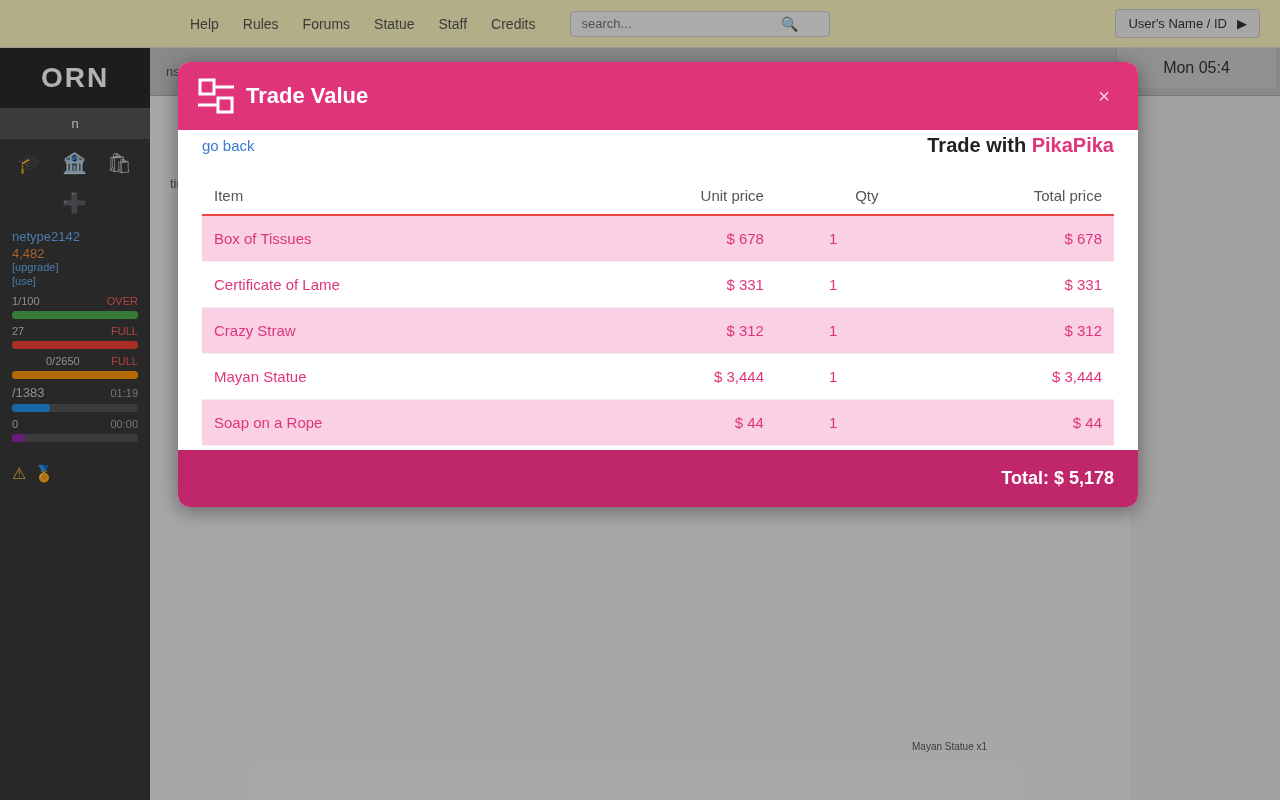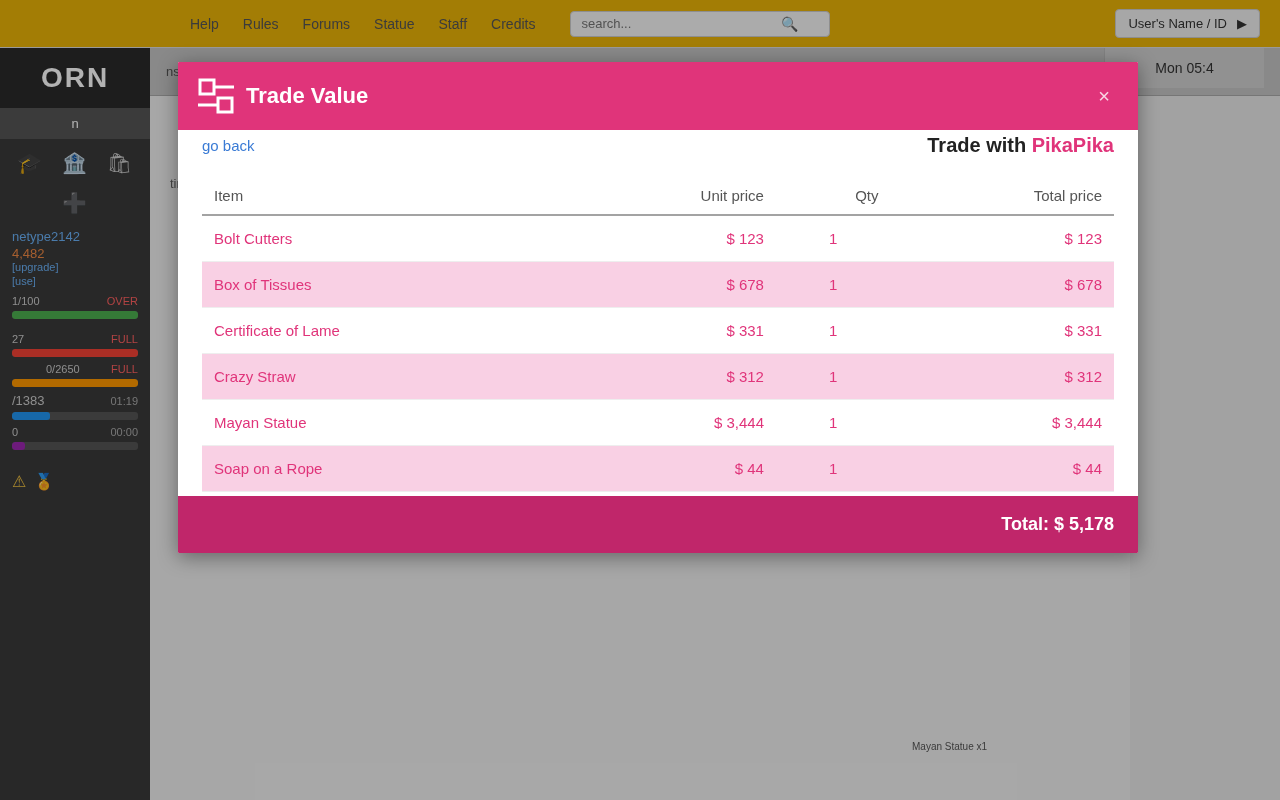--- a/index.html
+++ b/index.html
@@ -20,21 +20,21 @@
       height: 800px;
       background: #e8e8e8;
     }
 
     
     .top-nav {
       position: absolute;
       top: 0; left: 0;
       width: 1280px;
       height: 48px;
-      background: #eab308;
+      background: #fef9c3;
       display: flex;
       align-items: center;
       padding: 0 20px;
       border-bottom: 1px solid #ddd;
       z-index: 1;
     }
 
     .nav-left {
       display: flex;
       align-items: center;
@@ -229,29 +229,29 @@
 
     .trade-icon {
       color: #555;
       font-size: 16px;
     }
 
     
     .datetime-bar {
       position: absolute;
       top: 48px;
-      right: 16px;
+      right: 4px;
       width: 160px;
       height: 40px;
       background: #d0d0d0;
       display: flex;
       align-items: center;
       justify-content: center;
       color: #333;
-      font-size: 14px;
+      font-size: 16px;
       border-left: 1px solid #bbb;
       z-index: 2;
     }
 
     
     .main-content {
       position: absolute;
       top: 96px;
       left: 150px;
       width: 980px;
@@ -279,21 +279,21 @@
       z-index: 10;
     }
 
     
     .modal {
       position: absolute;
       top: 62px;
       left: 178px;
       width: 960px;
       background: #fff;
-      border-radius: 1px;
+      border-radius: 12px;
       overflow: hidden;
       z-index: 20;
       box-shadow: 0 4px 20px rgba(0,0,0,0.4);
     }
 
     .modal-header {
       background: #e0347a;
       padding: 16px 20px;
       display: flex;
       align-items: center;
@@ -365,21 +365,21 @@
     }
 
     
     .trade-table {
       width: 100%;
       border-collapse: collapse;
       font-size: 15px;
     }
 
     .trade-table thead tr {
-      border-bottom: 2px solid #a3a3a3;
+      border-bottom: 2px solid #ef4444;
     }
 
     .trade-table thead th {
       color: #555;
       font-weight: normal;
       padding: 10px 12px;
       text-align: left;
     }
 
     .trade-table thead th.right {
@@ -471,21 +471,21 @@
     <span class="stat-link">[use]</span>
 
     <div style="margin-top:8px;">
       <div class="stat-row">
         <span style="color:#ccc;font-size:11px;">1/100</span>
         <span style="color:#ff6060;font-size:11px;">OVER</span>
       </div>
       <div class="progress-bar-container">
         <div class="progress-bar-fill" style="width:100%;background:#4caf50;"></div>
       </div>
-      <div class="stat-row" style="margin-top:14px;">
+      <div class="stat-row" style="margin-top:6px;">
         <span style="color:#ccc;font-size:11px;">27</span>
         <span style="color:#ff6060;font-size:11px;">FULL</span>
       </div>
       <div class="progress-bar-container">
         <div class="progress-bar-fill" style="width:100%;background:#f44336;"></div>
       </div>
       <div class="stat-row" style="margin-top:6px;">
         <span style="color:#ccc;font-size:11px;padding-left:34px;">0/2650</span>
         <span style="color:#ff6060;font-size:11px;">FULL</span>
       </div>
@@ -564,26 +564,20 @@
       <thead>
         <tr>
           <th>Item</th>
           <th class="right">Unit price</th>
           <th class="right">Qty</th>
           <th class="right">Total price</th>
         </tr>
       </thead>
       <tbody>
 
-        <tr class="white-row">
-          <td class="item-name">Bolt Cutters</td>
-          <td class="right">$ 123</td>
-          <td class="qty">1</td>
-          <td class="right">$ 123</td>
-        </tr>
 
         <tr class="pink-row">
           <td class="item-name">Box of Tissues</td>
           <td class="right">$ 678</td>
           <td class="qty">1</td>
           <td class="right">$ 678</td>
         </tr>
 
         <tr class="white-row">
           <td class="item-name">Certificate of Lame</td>

